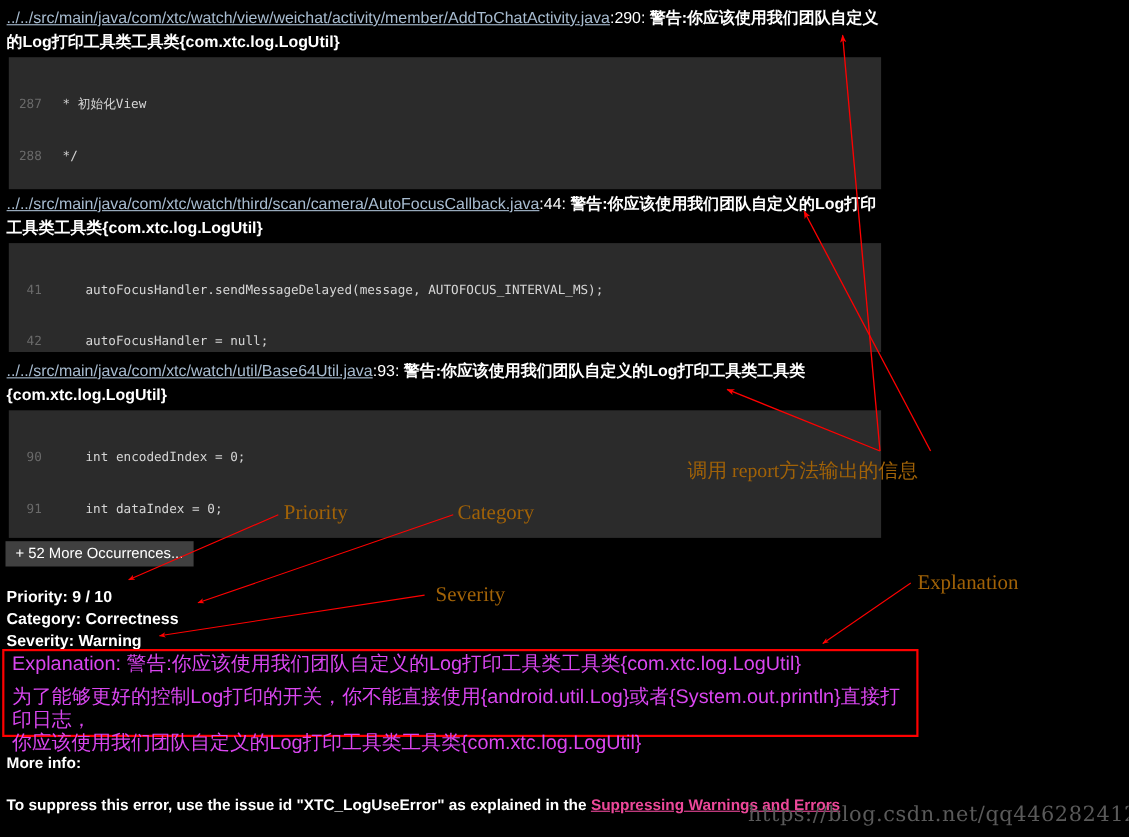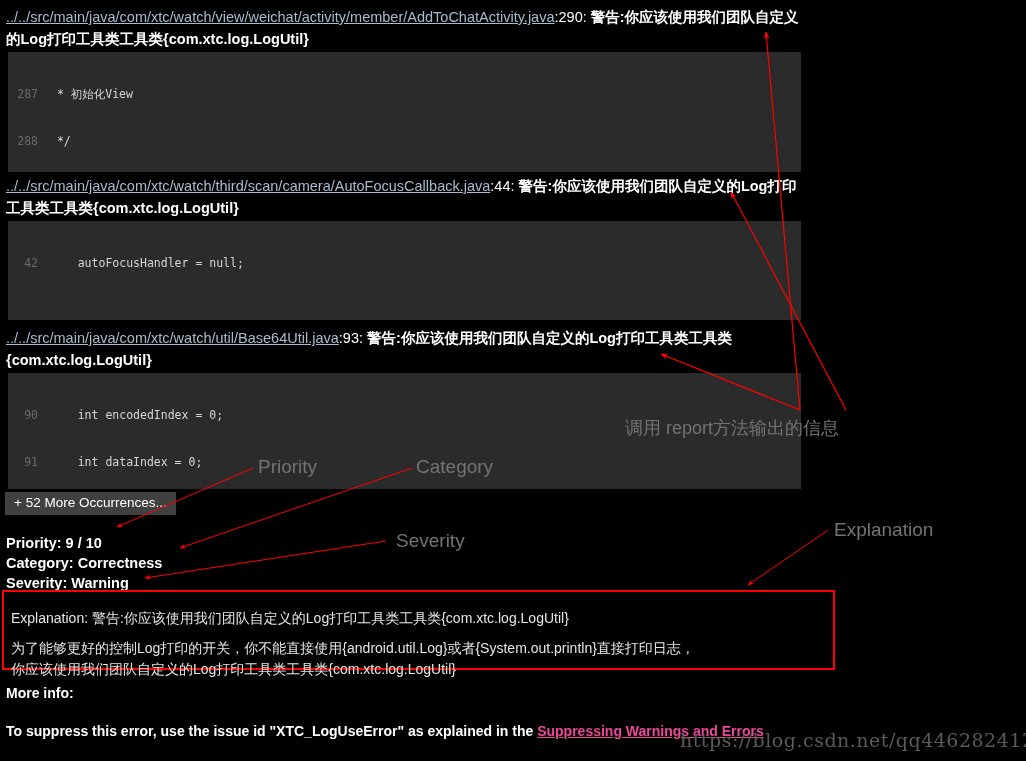--- a/index.html
+++ b/index.html
@@ -108,24 +108,24 @@
     position: absolute;
     left: 2px;
     top: 590px;
     width: 833px;
     height: 80px;
     border: 2px solid #ff0000;
     box-sizing: border-box;
     background: transparent;
   }
   .expl-inner {
-    padding: 16px 7px;
-    font-size: 14px;
+    padding: 1px 7px;
+    font-size: 18px;
     line-height: 21px;
-    color: #e5e5e5;
+    color: #d946ef;
   }
   .expl-inner .gap { height: 9px; }
 
   
   .footer-line {
     position: absolute;
     left: 6px;
     font-size: 14px;
     line-height: 20px;
     color: #ffffff;
@@ -134,25 +134,25 @@
   }
   .footer-line .link {
     text-decoration: underline;
     color: #ec4899;
     cursor: pointer;
   }
 
   
   .anno {
     position: absolute;
-    color: #737373;
+    color: #a16207;
     font-size: 19px;
     line-height: 22px;
     white-space: nowrap;
-    font-family: Liberation Sans, sans-serif;
+    font-family: Liberation Serif, serif;
   }
   .anno.cn { font-size: 18px; }
 
   
   #arrows {
     position: absolute;
     left: 0; top: 0;
     width: 1026px;
     height: 761px;
     pointer-events: none;
@@ -185,20 +185,21 @@
     
     
     
     
   </div>
 
   <div class="warn-block" style="top:175px;">
     <div class="warn-head"><span class="path">../../src/main/java/com/xtc/watch/third/scan/camera/AutoFocusCallback.java</span><span class="lineno">:44: </span><span class="msg">警告:你应该使用我们团队自定义的Log打印工具类工具类{com.xtc.log.LogUtil}</span></div>
   </div>
   <div class="code-block" style="top:221px;height:99px;">
+    <div class="code-line"><span class="gutter">41</span><span class="ctext">    autoFocusHandler.sendMessageDelayed(message, AUTOFOCUS_INTERVAL_MS);</span></div>
     <div class="code-line"><span class="gutter">42</span><span class="ctext">    autoFocusHandler = null;</span></div>
     
     
     
     
   </div>
 
   <div class="warn-block" style="top:327px;">
     <div class="warn-head"><span class="path">../../src/main/java/com/xtc/watch/util/Base64Util.java</span><span class="lineno">:93: </span><span class="msg">警告:你应该使用我们团队自定义的Log打印工具类工具类{com.xtc.log.LogUtil}</span></div>
   </div>

